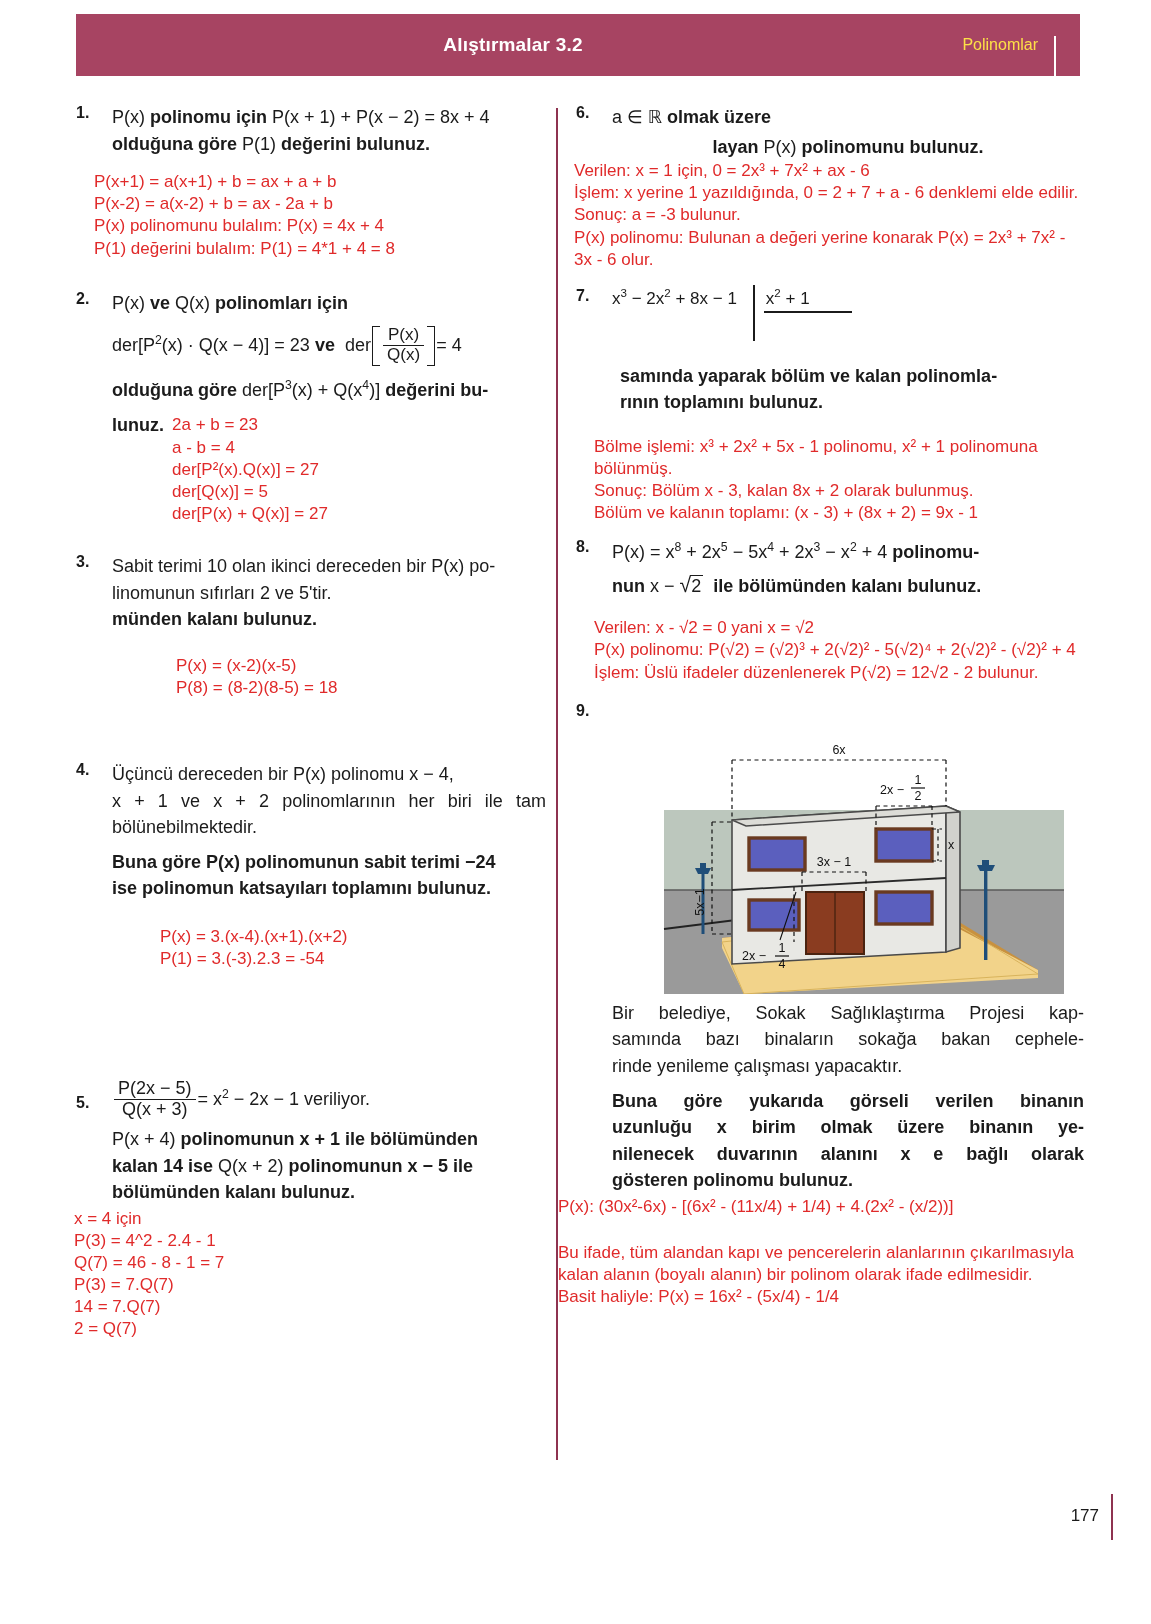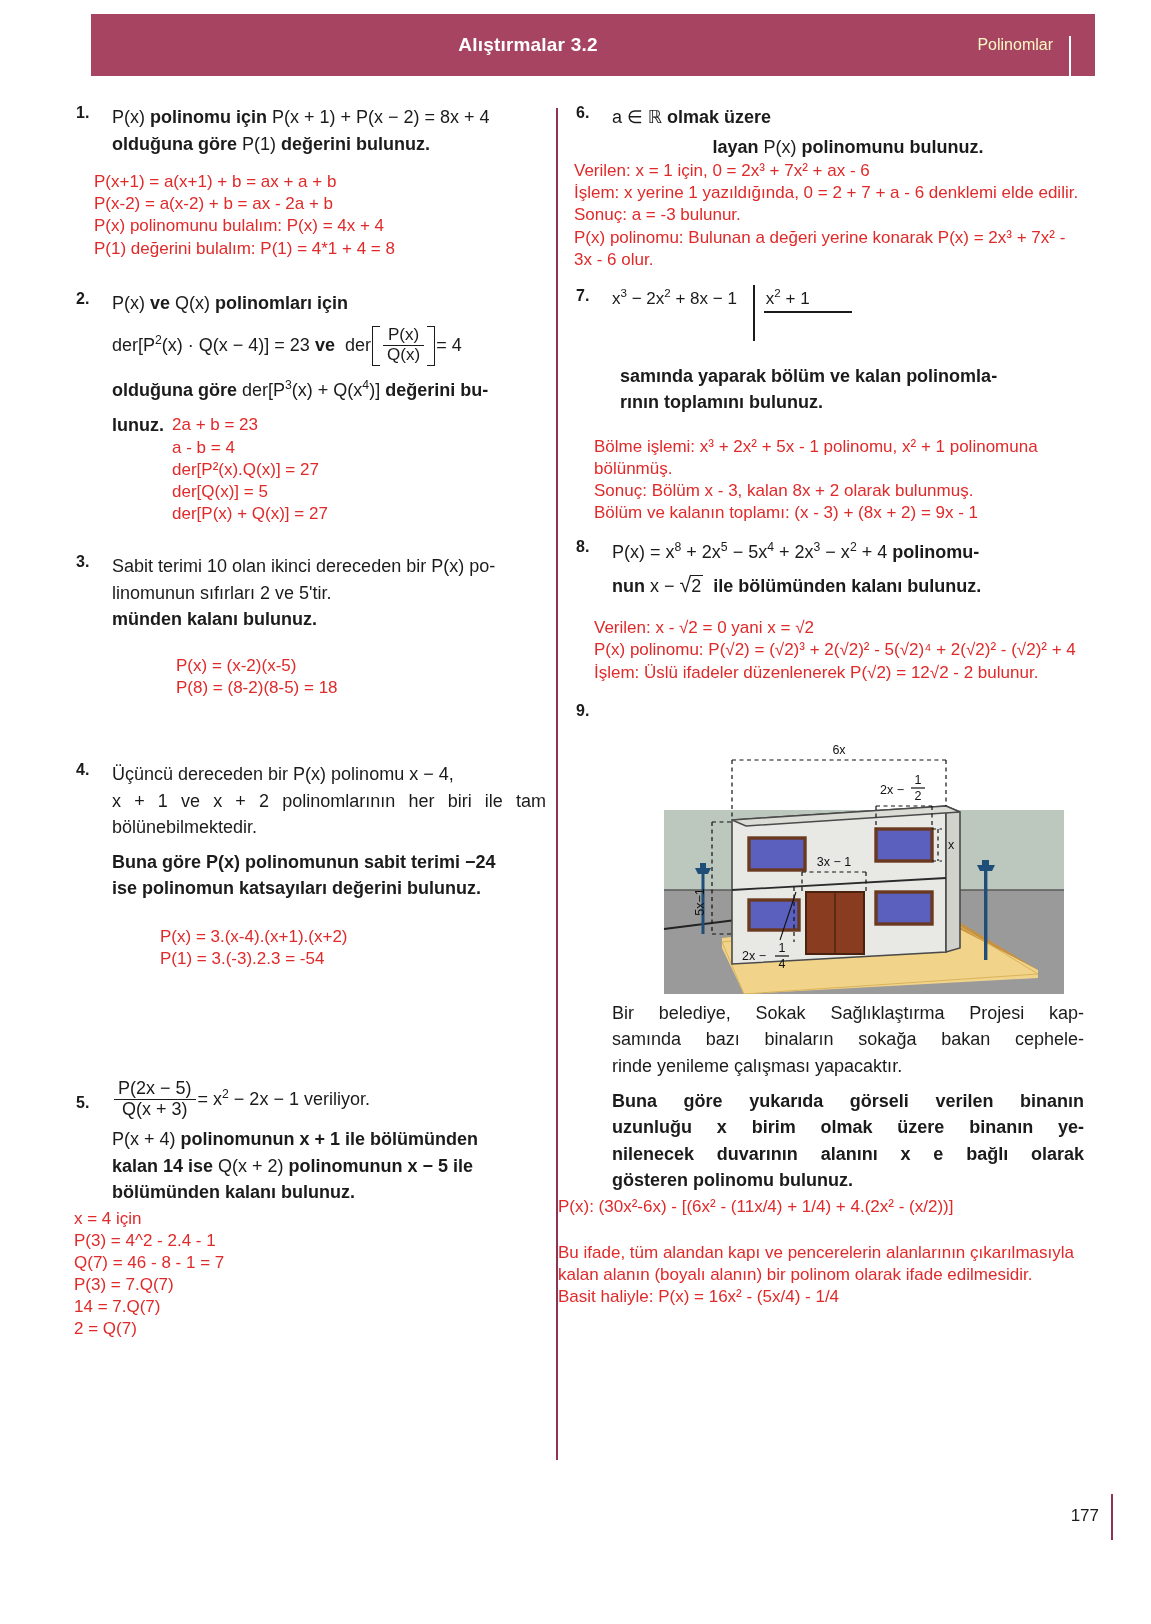--- a/index.html
+++ b/index.html
@@ -12,21 +12,21 @@
     height: 1624px;
     position: relative;
     font-family: "Liberation Sans", sans-serif;
     color: #1b1b1b;
     overflow: hidden;
   }
 
   
   .header-band {
     position: absolute;
-    left: 91px;
+    left: 76px;
     top: 14px;
     width: 1004px;
     height: 62px;
     background: #a8446289;
     background: #a74462;
   }
   .header-inner {
     position: relative;
     width: 100%;
     height: 100%;
@@ -41,21 +41,21 @@
     font-weight: bold;
     font-size: 19px;
     letter-spacing: .2px;
     padding-right: 130px;
   }
   .header-unit {
     position: absolute;
     right: 42px;
     top: 50%;
     transform: translateY(-50%);
-    color: #fef9c3;
+    color: #fde047;
     font-size: 16px;
   }
   .header-rule {
     position: absolute;
     right: 24px;
     top: 22px;
     width: 2px;
     height: 42px;
     background: #ffffff;
   }
@@ -253,21 +253,21 @@
 <span>P(8) = (8-2)(8-5) = 18</span></div>
   </div>
 
   <div class="q" style="margin-top:62px;">
     <div class="qnum">4.</div>
     <div class="qbody just">
       <div>Üçüncü dereceden bir P(x) polinomu x − 4,</div>
       <div style="text-align:justify; text-align-last:justify;">x + 1 ve x + 2 polinomlarının her biri ile tam</div>
       <div>bölünebilmektedir.</div>
       <div class="b" style="margin-top:8px;">Buna göre P(x) polinomunun sabit terimi −24</div>
-      <div class="b">ise polinomun katsayıları değerini bulunuz.</div>
+      <div class="b">ise polinomun katsayıları toplamını bulunuz.</div>
     </div>
     <div class="sol" style="margin-top:24px; margin-left:84px;"><span>P(x) = 3.(x-4).(x+1).(x+2)</span>
 <span>P(1) = 3.(-3).2.3 = -54</span></div>
   </div>
 
   <div class="q" style="margin-top:110px;">
     <div class="qnum" style="top:14px;">5.</div>
     <div class="qbody">
       <div><span class="frac" style="font-size:1em;"><span class="num">P(2x&nbsp;−&nbsp;5)</span><span class="den">Q(x&nbsp;+&nbsp;3)</span></span>=&nbsp;x<sup>2</sup>&nbsp;−&nbsp;2x&nbsp;−&nbsp;1 veriliyor.</div>
       <div style="margin-top:6px;">P(x&nbsp;+&nbsp;4) <span class="b">polinomunun x + 1 ile bölümünden</span></div>

